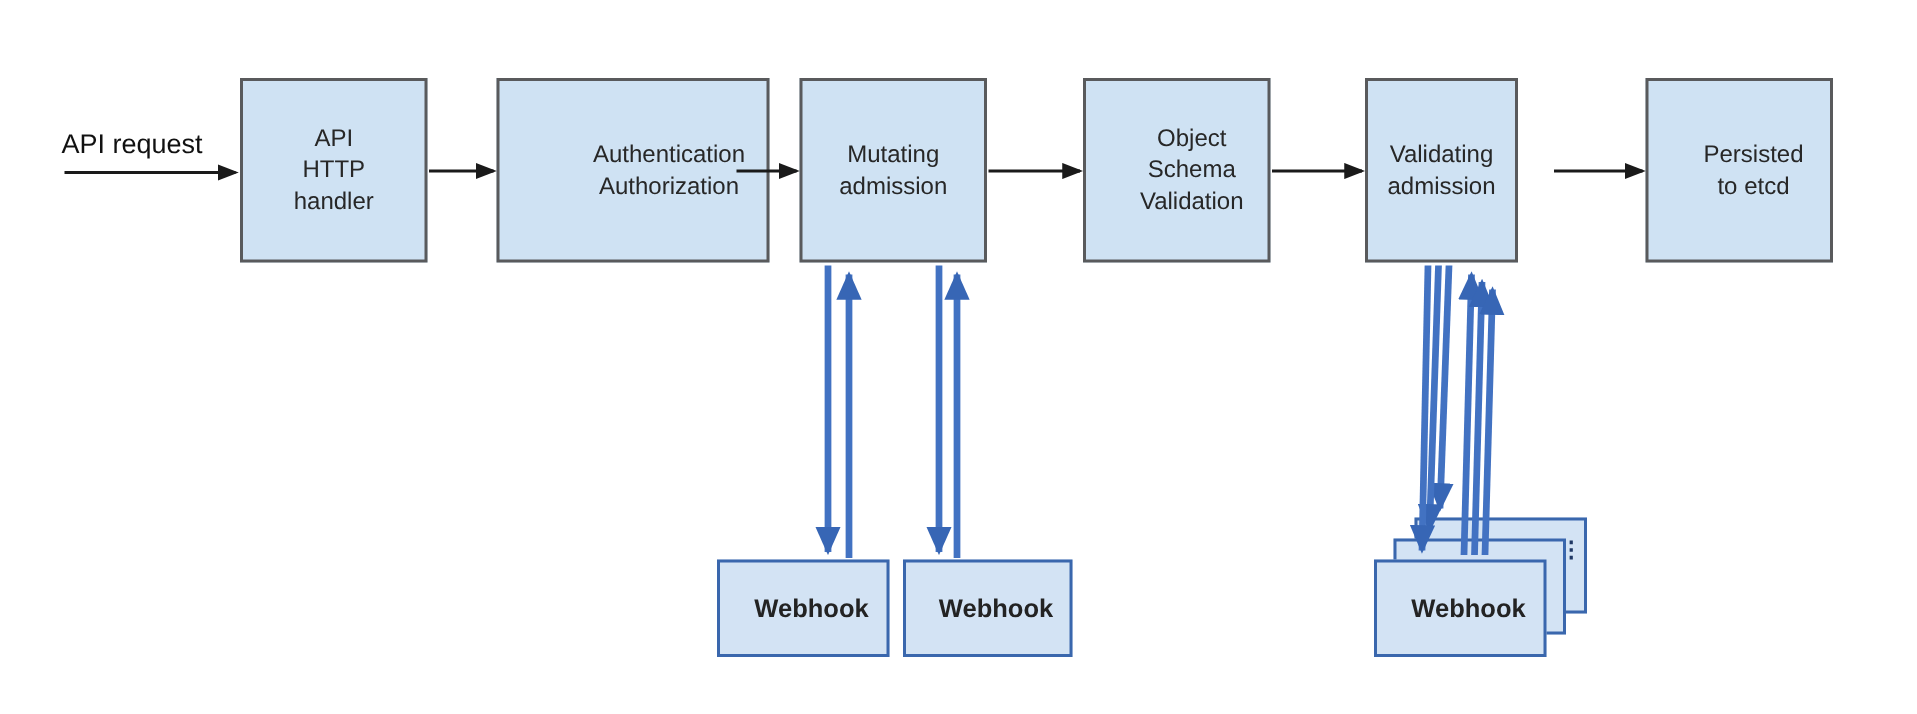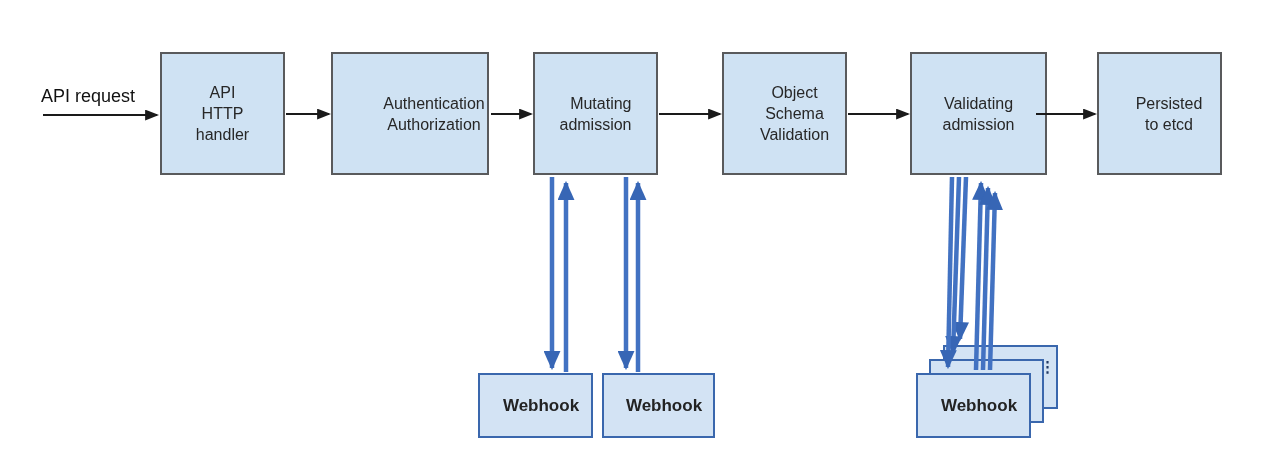--- a/index.html
+++ b/index.html
@@ -33,28 +33,28 @@
 </head>
 <body>
 
 <div class="canvas">
 
   <div class="api-request">API request</div>
 
   <div class="stage" style="left:160px;width:125px;">API
 HTTP
 handler</div>
-  <div class="stage" style="left:331px;width:158px;padding-left:48px;">Authentication
+  <div class="stage" style="left:331px;width:182px;padding-left:48px;">Authentication
 Authorization</div>
-  <div class="stage" style="left:533px;width:125px;text-align:right;">Mutating
+  <div class="stage" style="left:533px;width:125px;">Mutating
 admission</div>
   <div class="stage" style="left:722px;width:125px;padding-left:20px;">Object
 Schema
 Validation</div>
-  <div class="stage" style="left:910px;width:137px;">Validating
+  <div class="stage" style="left:910px;width:102px;">Validating
 admission</div>
   <div class="stage" style="left:1097px;width:125px;padding-left:19px;">Persisted
 to etcd</div>
 
   <div class="webhook" style="left:478px;top:373px;width:115px;">Webhook</div>
   <div class="webhook" style="left:602px;top:373px;width:113px;">Webhook</div>
 
   <div class="webhook" style="left:943px;top:345px;width:115px;height:64px;"></div>
   <div class="webhook" style="left:929px;top:359px;width:115px;height:64px;"></div>
   <div class="stack-ellipsis">⋮</div>

